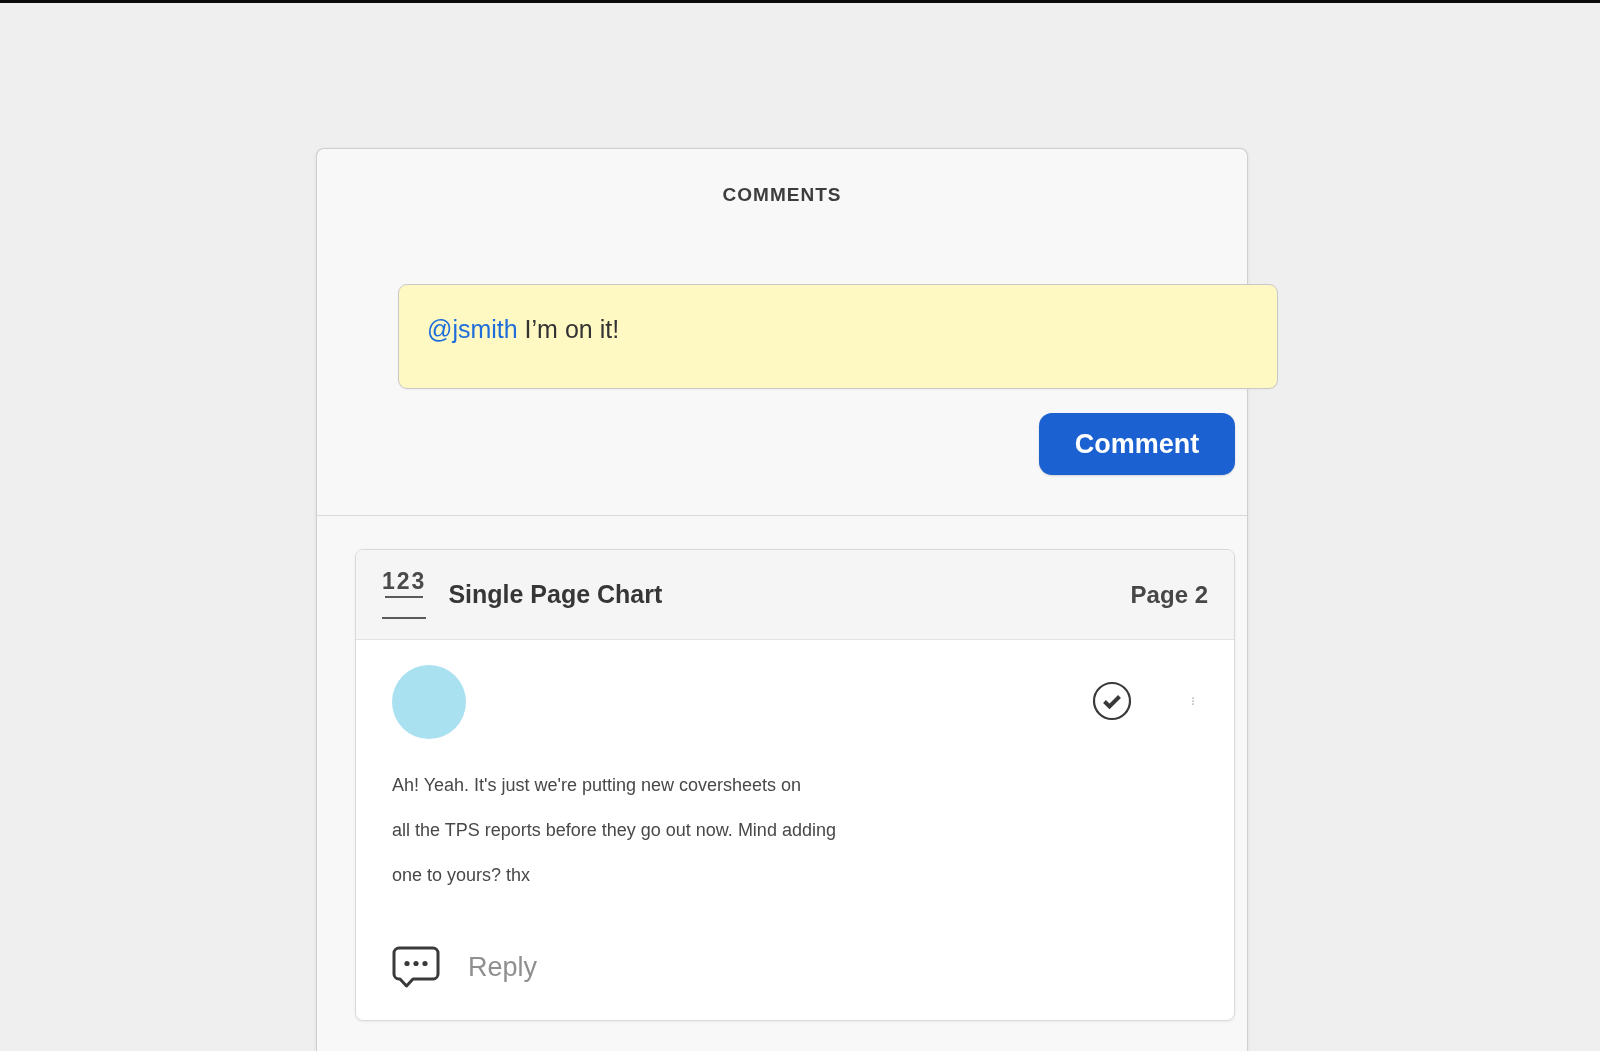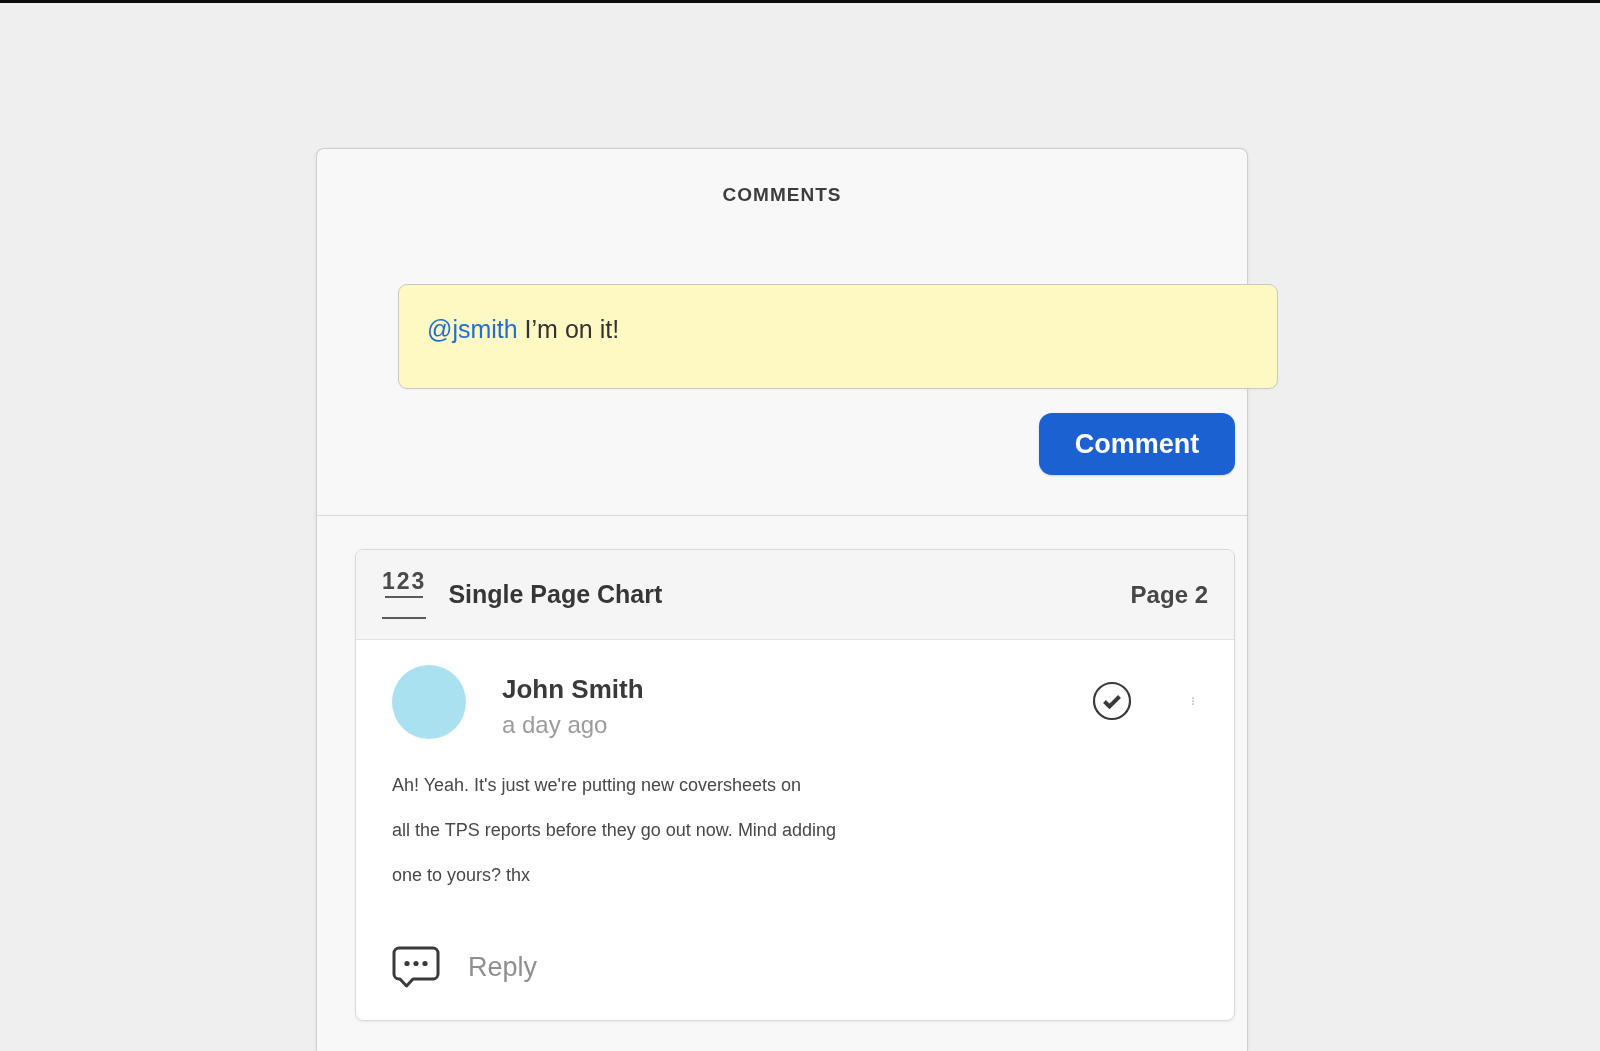--- a/index.html
+++ b/index.html
@@ -150,24 +150,20 @@
       <div class="card-header">
         <div class="icon123">123</div>
         <div class="card-title">Single Page Chart</div>
         <div class="card-page">Page 2</div>
       </div>
 
       <div class="card-body">
 
         <div class="comment-head">
           <div class="avatar"></div>
-          <div class="name-block">
-            <div class="author">John Smith</div>
-            <div class="timestamp">a day ago</div>
-          </div>
           <div class="head-actions">
             <svg class="check-circle" width="40" height="40" viewBox="0 0 40 40">
               <circle cx="20" cy="20" r="18" fill="none" stroke="#3a3a3a" stroke-width="2.2"></circle>
               <path d="M12.5 20.5 L17.5 25.5 L27.5 15.5" fill="none" stroke="#3a3a3a" stroke-width="4" stroke-linecap="butt"></path>
             </svg>
             <svg class="kebab" width="10" height="38" viewBox="0 0 10 38">
               <circle cx="5" cy="4" r="3" fill="#3a3a3a"></circle>
               <circle cx="5" cy="19" r="3" fill="#3a3a3a"></circle>
               <circle cx="5" cy="34" r="3" fill="#3a3a3a"></circle>
             </svg>

